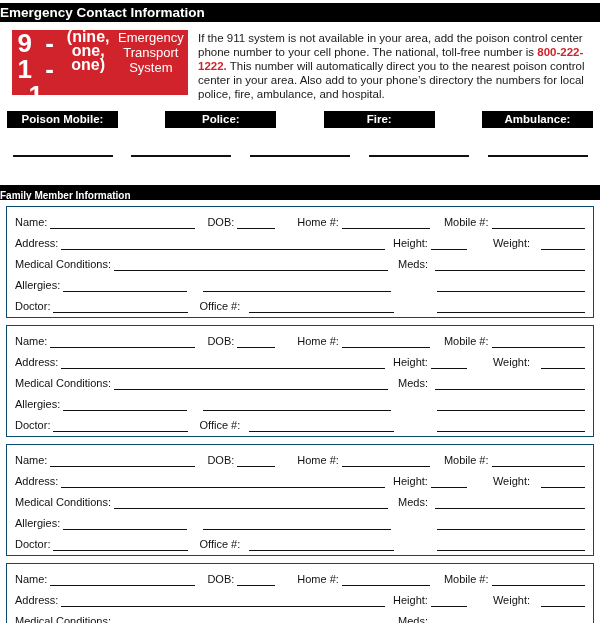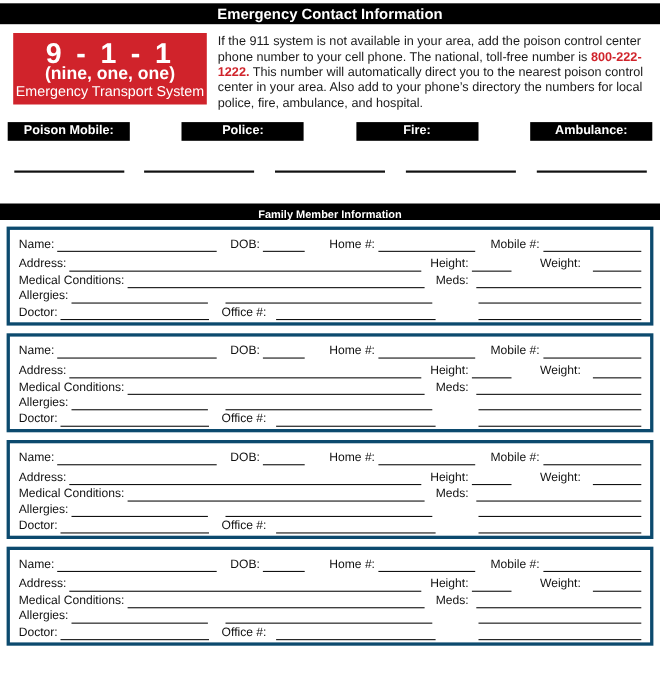--- a/index.html
+++ b/index.html
@@ -4,52 +4,52 @@
 <style>
   * { box-sizing: border-box; }
   html, body { margin: 0; padding: 0; }
   body {
     width: 600px; height: 623px; overflow: hidden;
     background: #fff; font-family: "Liberation Sans", sans-serif;
     color: #111;
   }
 
   .black-bar {
-    background: #000; color: #fff; text-align: center; font-weight: bold;
+    background: #000; color: #fff; text-align: left; font-weight: bold;
   }
   .top-bar { margin-top: 3px; height: 19px; line-height: 19px; font-size: 13.5px; }
   .family-bar { margin-top: 28px; height: 15px; line-height: 22px; font-size: 10px; }
 
   .top-section { display: flex; gap: 10px; margin: 8px 12px 0 12px; }
   .badge-911 {
     width: 176px; height: 65px; flex-shrink: 0;
     background: #d0232b; color: #fff; text-align: center;
-    display: flex; flex-direction: column; justify-content: center;
+    display: flex; flex-direction: row; justify-content: center;
   }
   .badge-number { font-size: 26px; font-weight: bold; letter-spacing: 3px; line-height: 26px; }
   .badge-phonetic { font-size: 16px; font-weight: bold; line-height: 14px; }
   .badge-system { font-size: 13px; font-weight: normal; line-height: 15px; }
 
   .info-para { flex: 1; font-size: 11.5px; line-height: 14px; padding-top: 1px; color: #1a1a1a; }
   .phone-red { color: #d0232b; font-weight: bold; }
 
   .contacts-row { display: flex; justify-content: space-between; margin: 10px 7px 0 7px; }
   .contact-box {
     width: 111px; height: 17px; line-height: 17px;
     background: #000; color: #fff; font-weight: bold; font-size: 11.5px; text-align: center;
   }
 
   .contact-lines-row { display: flex; justify-content: space-between; margin: 27px 7px 0 7px; }
   .contact-line-cell { width: 111px; display: flex; justify-content: center; }
   .contact-line { width: 100px; height: 0; border-bottom: 2px solid #111; }
 
   .family-blocks { margin-top: 6px; }
   .member-block {
-    margin: 0 6px 7px 6px; height: 90px; padding: 2px 8px;
-    border: 3px solid #0c4a6e;
+    margin: 0 6px 7px 6px; height: 112px; padding: 2px 8px;
+    border: 1px solid #0c4a6e;
     display: flex; flex-direction: column; justify-content: space-around;
   }
   .frow { display: flex; align-items: flex-end; font-size: 11px; height: 18px; }
   .flabel { white-space: nowrap; padding-right: 3px; line-height: 13px; }
   .fl { border-bottom: 1px solid #111; height: 12px; }
   .grow { flex: 1 1 auto; }
   .spacer { flex: 1 1 auto; }
 
   .w145 { width: 145px; } .w38 { width: 38px; } .w88 { width: 88px; }
   .w36 { width: 36px; } .w44 { width: 44px; }

